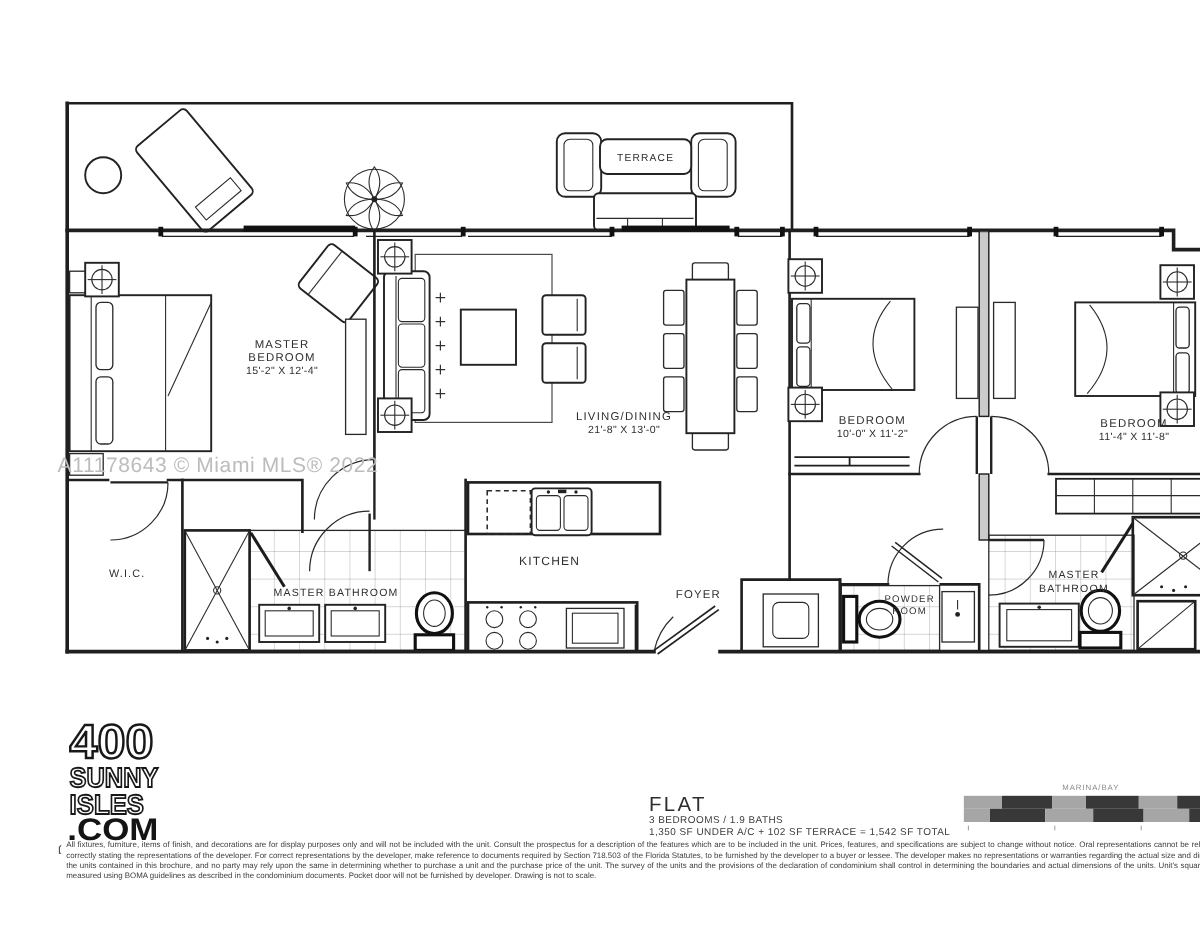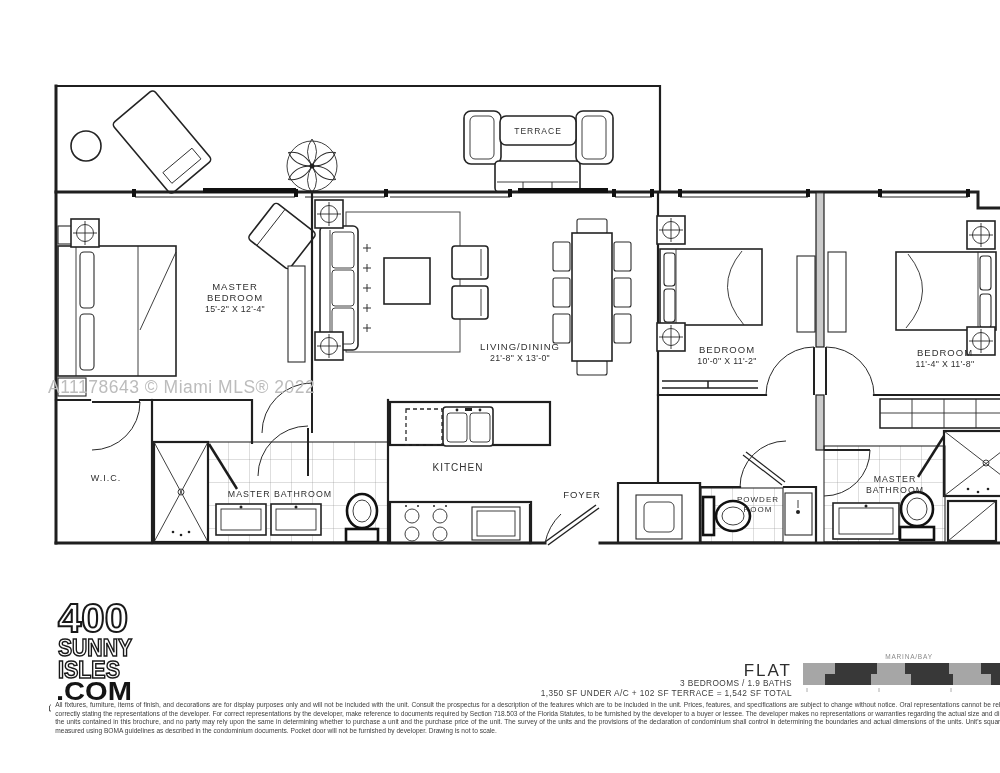--- a/index.html
+++ b/index.html
@@ -16,21 +16,21 @@
   .bold3{stroke:#111;stroke-width:2.6;fill:#fff;}
   .arc{stroke:#2a2a2a;stroke-width:1;fill:none;}
   .leaf{stroke:#222;stroke-width:2;fill:none;}
   .lbl{fill:#2f2f2f;letter-spacing:1px;}
   .dim{fill:#2f2f2f;letter-spacing:0.3px;}
   .tilebox{stroke:#2a2a2a;stroke-width:1.1;}
   .dash{stroke:#2a2a2a;stroke-width:1.3;fill:none;stroke-dasharray:4 3;}
   .kp-g{fill:#a6a6a6;}
   .kp-d{fill:#383838;}
   .brand-logo{position:absolute;left:16px;top:598px;}
-  .unit-info{position:absolute;right:248px;top:662px;text-align:right;color:#333;}
+  .unit-info{position:absolute;right:248px;top:662px;color:#333;}
   .ui-title{font-size:17px;letter-spacing:2px;line-height:17px;color:#2e2e2e;}
   .ui-line{font-size:8.3px;letter-spacing:0.4px;line-height:9.6px;color:#3c3c3c;}
   .key-plan{position:absolute;left:763px;top:653px;width:212px;}
   .kp-label{font-size:6.5px;letter-spacing:0.8px;color:#8a8a8a;text-align:center;margin-bottom:3px;}
   .north{position:absolute;left:961px;top:670px;}
   .disclaimer{position:absolute;left:8px;top:701px;width:987px;display:flex;gap:4px;}
   .disclaimer p{margin:0;font-size:6.6px;line-height:1.32;text-align:justify;color:#3d3d3d;}
 </style>
 </head>
 <body>

